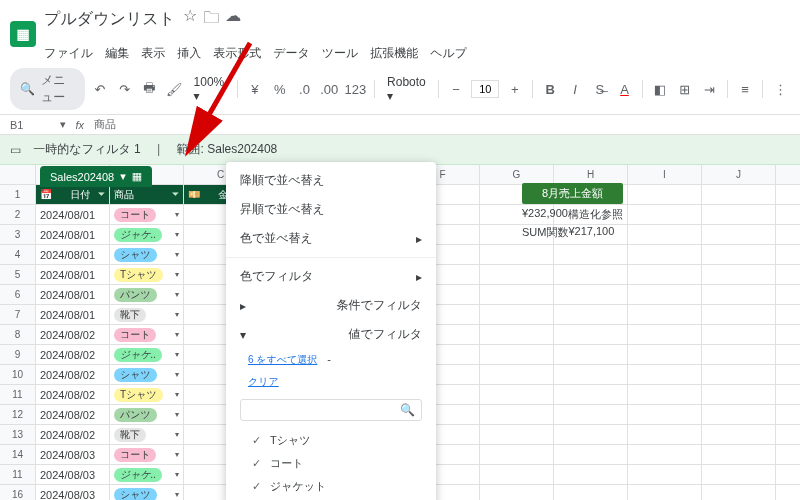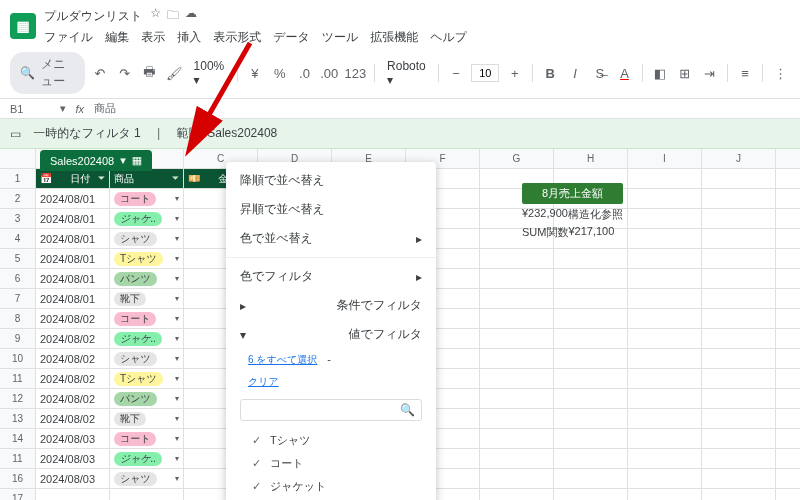--- a/index.html
+++ b/index.html
@@ -1,22 +1,22 @@
 <!DOCTYPE html>
 <html><head>
 <meta charset="utf-8">
 <style>
 * { margin: 0; padding: 0; box-sizing: border-box; font-family: Arial, sans-serif; }
 body { background: #fff; font-size: 12px; color: #3c4043; overflow: hidden; width: 800px; height: 500px; position: relative; }
 .header { padding: 6px 10px 2px; display: flex; align-items: center; gap: 8px; }
 .logo { width: 26px; height: 26px; background: #0f9d58; border-radius: 4px; display: flex; align-items: center; justify-content: center; color: #fff; font-size: 14px; font-weight: bold; }
 .title-area { flex: 1; }
-.doc-title { font-size: 12px; color: #3c4043; display: flex; align-items: center; gap: 8px; }
+.doc-title { font-size: 16px; color: #3c4043; display: flex; align-items: center; gap: 8px; }
 .title-icons { display: flex; gap: 6px; color: #5f6368; }
-.menubar { display: flex; gap: 12px; font-size: 12px; color: #3c4043; margin-top: 2px; }
+.menubar { display: flex; gap: 12px; font-size: 12px; color: #3c4043; margin-top: 12px; }
 .menubar span { cursor: pointer; }
 .toolbar { display: flex; align-items: center; gap: 6px; padding: 4px 10px; border-bottom: 1px solid #e0e0e0; }
 .tb-search { background: #e8eaed; border-radius: 14px; padding: 4px 10px; display: flex; align-items: center; gap: 6px; font-size: 12px; color: #5f6368; }
 .tb-btn { width: 24px; height: 24px; display: flex; align-items: center; justify-content: center; color: #5f6368; cursor: pointer; font-size: 13px; border-radius: 3px; }
 .tb-sep { width: 1px; height: 18px; background: #dadce0; margin: 0 2px; }
 .zoom { font-size: 12px; color: #3c4043; padding: 2px 4px; }
 .font-input { border: 1px solid #dadce0; padding: 2px 6px; width: 28px; text-align: center; font-size: 11px; }
 .namebox-row { display: flex; align-items: center; border-bottom: 1px solid #e0e0e0; padding: 2px 10px; font-size: 11px; color: #5f6368; gap: 10px; }
 .namebox { width: 40px; }
 .filterbar { background: #e6f4ea; padding: 6px 10px; font-size: 12px; color: #3c4043; display: flex; align-items: center; gap: 12px; border-bottom: 1px solid #c8e6c9; }
@@ -28,21 +28,21 @@
 .rows { }
 .row { display: flex; height: 20px; border-bottom: 1px solid #e0e0e0; font-size: 11px; }
 .rn { width: 36px; background: #f8f9fa; border-right: 1px solid #e0e0e0; display: flex; align-items: center; justify-content: center; color: #5f6368; font-size: 10px; }
 .cell { width: 74px; border-right: 1px solid #e0e0e0; display: flex; align-items: center; padding: 0 4px; position: relative; }
 .dark-header .cell { background: #0b5534; color: #fff; font-size: 10px; justify-content: space-between; }
 .dark-header .rn { background: #f8f9fa; }
 .filter-ic { color: #c8e6c9; font-size: 9px; }
 .chip { border-radius: 8px; padding: 0 6px; font-size: 10px; display: inline-flex; align-items: center; }
 .chip-pink { background: #f8bbd0; }
 .chip-red { background: #86efac; font-style: italic; }
-.chip-orange { background: #e5e5e5; }
+.chip-orange { background: #7dd3fc; }
 .chip-yellow { background: #fff59d; }
 .chip-green { background: #a5d6a7; }
 .chip-blue { background: #e5e5e5; }
 .dd-arrow { font-size: 8px; color: #5f6368; margin-left: auto; }
 .dropdown { position: absolute; left: 226px; top: 162px; width: 210px; background: #fff; box-shadow: 0 2px 10px rgba(0,0,0,0.25); border-radius: 4px; z-index: 20; padding: 4px 0; font-size: 12px; }
 .dd-item { padding: 6px 14px; display: flex; align-items: center; justify-content: space-between; cursor: pointer; }
 .dd-row-inline { display: flex; gap: 10px; align-items: baseline; padding: 4px 22px; font-size: 11px; }
 .dd-link { color: #1a73e8; text-decoration: underline; cursor: pointer; font-size: 10px; }
 .dd-search { margin: 6px 14px; border: 1px solid #dadce0; border-radius: 3px; display: flex; align-items: center; padding: 3px 6px; }
 .dd-search input { flex: 1; border: none; outline: none; font-size: 11px; }

